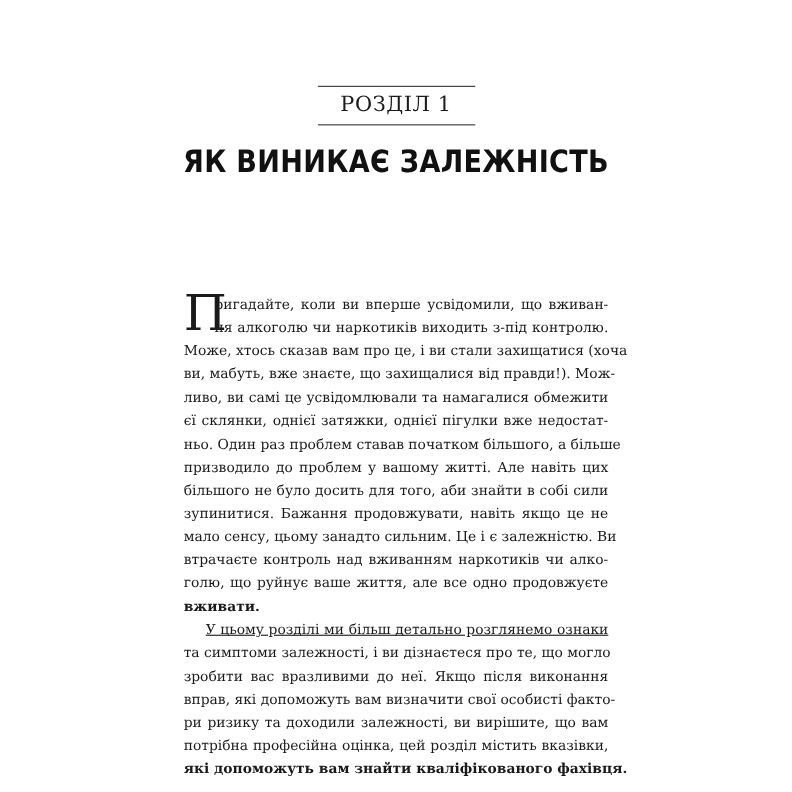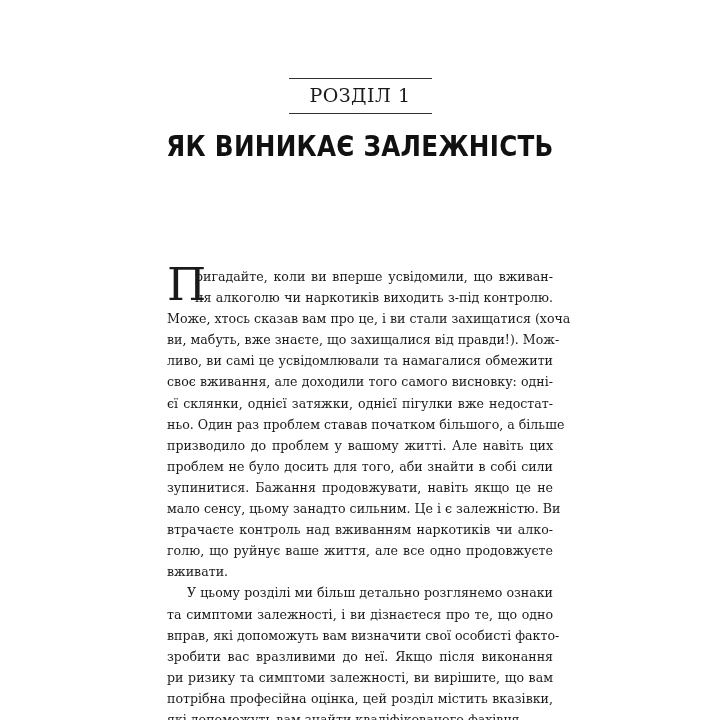--- a/index.html
+++ b/index.html
@@ -70,23 +70,25 @@
     .line {
       display: block;
       text-align: justify;
       text-align-last: justify;
       white-space: nowrap;
       height: 21.1px;
       overflow: visible;
     }
     .line.last {
       text-align-last: left;
+      font-weight: bold;
     }
     .line.indent {
       padding-left: 20px;
+      text-decoration: underline;
     }
     .line.dropindent {
       padding-left: 28px;
     }
     .dropcap {
       position: absolute;
       left: 167px;
       top: 262px;
       font-family: "DejaVu Serif", serif;
       font-size: 45px;
@@ -105,34 +107,33 @@
 
   <div class="dropcap">П</div>
 
   <div class="body-text">
     <p>
       <span class="line dropindent">ригадайте, коли ви вперше усвідомили, що вживан-</span>
       <span class="line dropindent">ня алкоголю чи наркотиків виходить з-під контролю.</span>
       <span class="line">Може, хтось сказав вам про це, і ви стали захищатися (хоча</span>
       <span class="line">ви, мабуть, вже знаєте, що захищалися від правди!). Мож-</span>
       <span class="line">ливо, ви самі це усвідомлювали та намагалися обмежити</span>
-      <span class="line">своє вживання, але доходили того самого висновку: одні-</span>
       <span class="line">єї склянки, однієї затяжки, однієї пігулки вже недостат-</span>
       <span class="line">ньо. Один раз проблем ставав початком більшого, а більше</span>
       <span class="line">призводило до проблем у вашому житті. Але навіть цих</span>
-      <span class="line">проблем не було досить для того, аби знайти в собі сили</span>
+      <span class="line">більшого не було досить для того, аби знайти в собі сили</span>
       <span class="line">зупинитися. Бажання продовжувати, навіть якщо це не</span>
       <span class="line">мало сенсу, цьому занадто сильним. Це і є залежністю. Ви</span>
       <span class="line">втрачаєте контроль над вживанням наркотиків чи алко-</span>
       <span class="line">голю, що руйнує ваше життя, але все одно продовжуєте</span>
       <span class="line last">вживати.</span>
     </p>
     <p>
       <span class="line indent">У цьому розділі ми більш детально розглянемо ознаки</span>
-      <span class="line">та симптоми залежності, і ви дізнаєтеся про те, що одно</span>
+      <span class="line">та симптоми залежності, і ви дізнаєтеся про те, що могло</span>
+      <span class="line">зробити вас вразливими до неї. Якщо після виконання</span>
       <span class="line">вправ, які допоможуть вам визначити свої особисті факто-</span>
-      <span class="line">зробити вас вразливими до неї. Якщо після виконання</span>
-      <span class="line">ри ризику та симптоми залежності, ви вирішите, що вам</span>
+      <span class="line">ри ризику та доходили залежності, ви вирішите, що вам</span>
       <span class="line">потрібна професійна оцінка, цей розділ містить вказівки,</span>
       <span class="line last">які допоможуть вам знайти кваліфікованого фахівця.</span>
     </p>
   </div>
 </div>
 
 </body></html>

